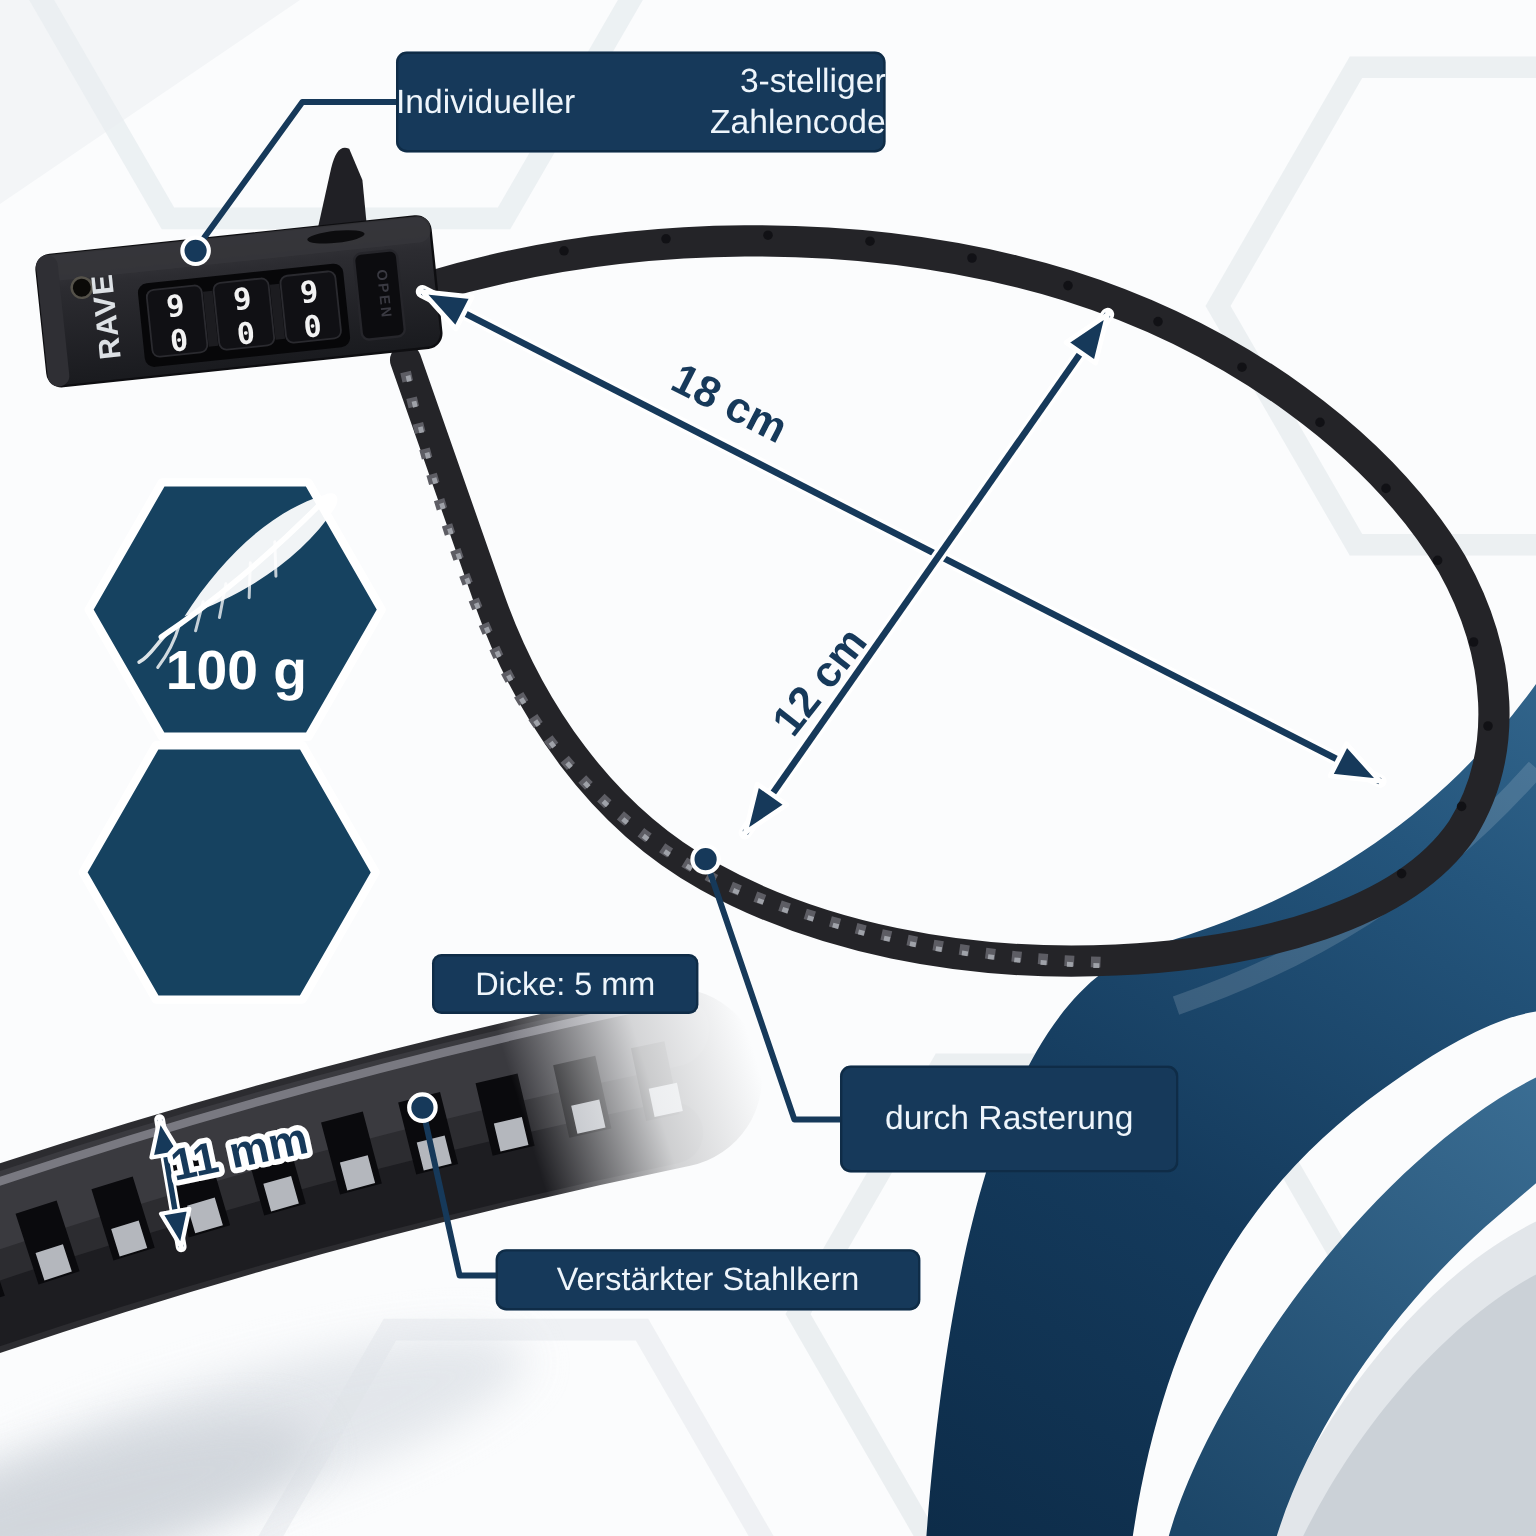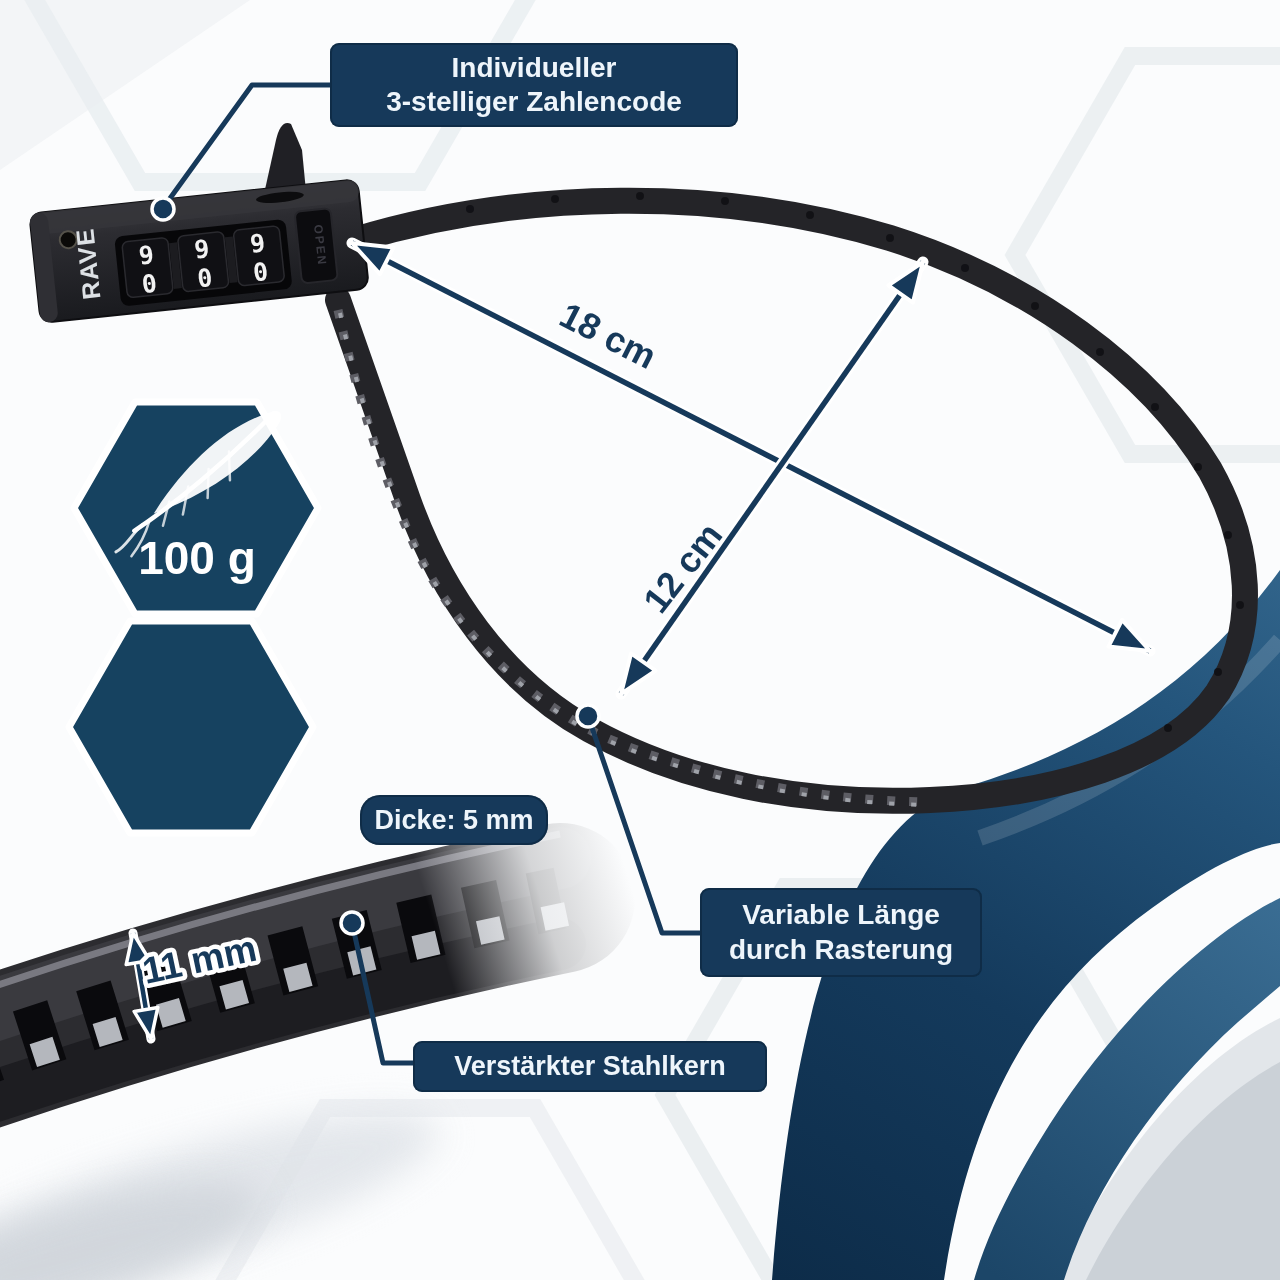--- a/index.html
+++ b/index.html
@@ -5,27 +5,27 @@
   html,body{margin:0;padding:0;background:#e9e9e9;}
   .canvas{
     position:relative;width:1280px;height:1280px;overflow:hidden;
     background:#fbfcfd;font-family:"Liberation Sans", sans-serif;
   }
   svg.stage{position:absolute;left:0;top:0;width:1280px;height:1280px;}
   svg text{font-family:"Liberation Sans", sans-serif;}
   .dial-digit{font-family:"DejaVu Sans Mono", monospace;font-weight:bold;}
 
   .callout{
-    position:absolute;background:#16395a;color:#eef5fb;font-weight:bold;
-    display:flex;flex-direction:column;align-items:center;justify-content:center;
-    text-align:left;border-radius:9px;line-height:1.22;
+    position:absolute;background:#16395a;color:#eef5fb;font-weight:normal;
+    display:flex;flex-direction:row;align-items:center;justify-content:center;
+    text-align:right;border-radius:9px;line-height:1.22;
     box-shadow:inset 0 0 0 2px rgba(8,32,52,.5);
   }
   #callout-code{left:330px;top:43px;width:408px;height:84px;font-size:28px;}
-  #label-dicke{left:360px;top:795px;width:188px;height:50px;font-size:27px;border-radius:20px;}
+  #label-dicke{left:360px;top:795px;width:222px;height:50px;font-size:27px;border-radius:8px;}
   #label-variable{left:700px;top:888px;width:282px;height:89px;font-size:28px;}
   #label-stahlkern{left:413px;top:1041px;width:354px;height:51px;font-size:27px;}
 
   .dim-label{
     position:absolute;color:#16395a;font-weight:bold;font-size:36px;white-space:nowrap;
   }
   #label-18cm{left:608px;top:336px;transform:translate(-50%,-50%) rotate(27deg);}
   #label-12cm{left:683px;top:568px;transform:translate(-50%,-50%) rotate(-52deg);}
 
   .hex-text{
@@ -231,19 +231,18 @@
   </div>
 
   <div class="dim-label" id="label-18cm">18 cm</div>
   <div class="dim-label" id="label-12cm">12 cm</div>
 
   <div class="hex-text" id="badge-weight-text">100 g</div>
 
   <div class="callout" id="label-dicke">Dicke: 5 mm</div>
 
   <div class="callout" id="label-variable">
-    <span>Variable Länge</span>
     <span>durch Rasterung</span>
   </div>
 
   <div class="callout" id="label-stahlkern">Verstärkter Stahlkern</div>
 
 </div>
 
 </body></html>

